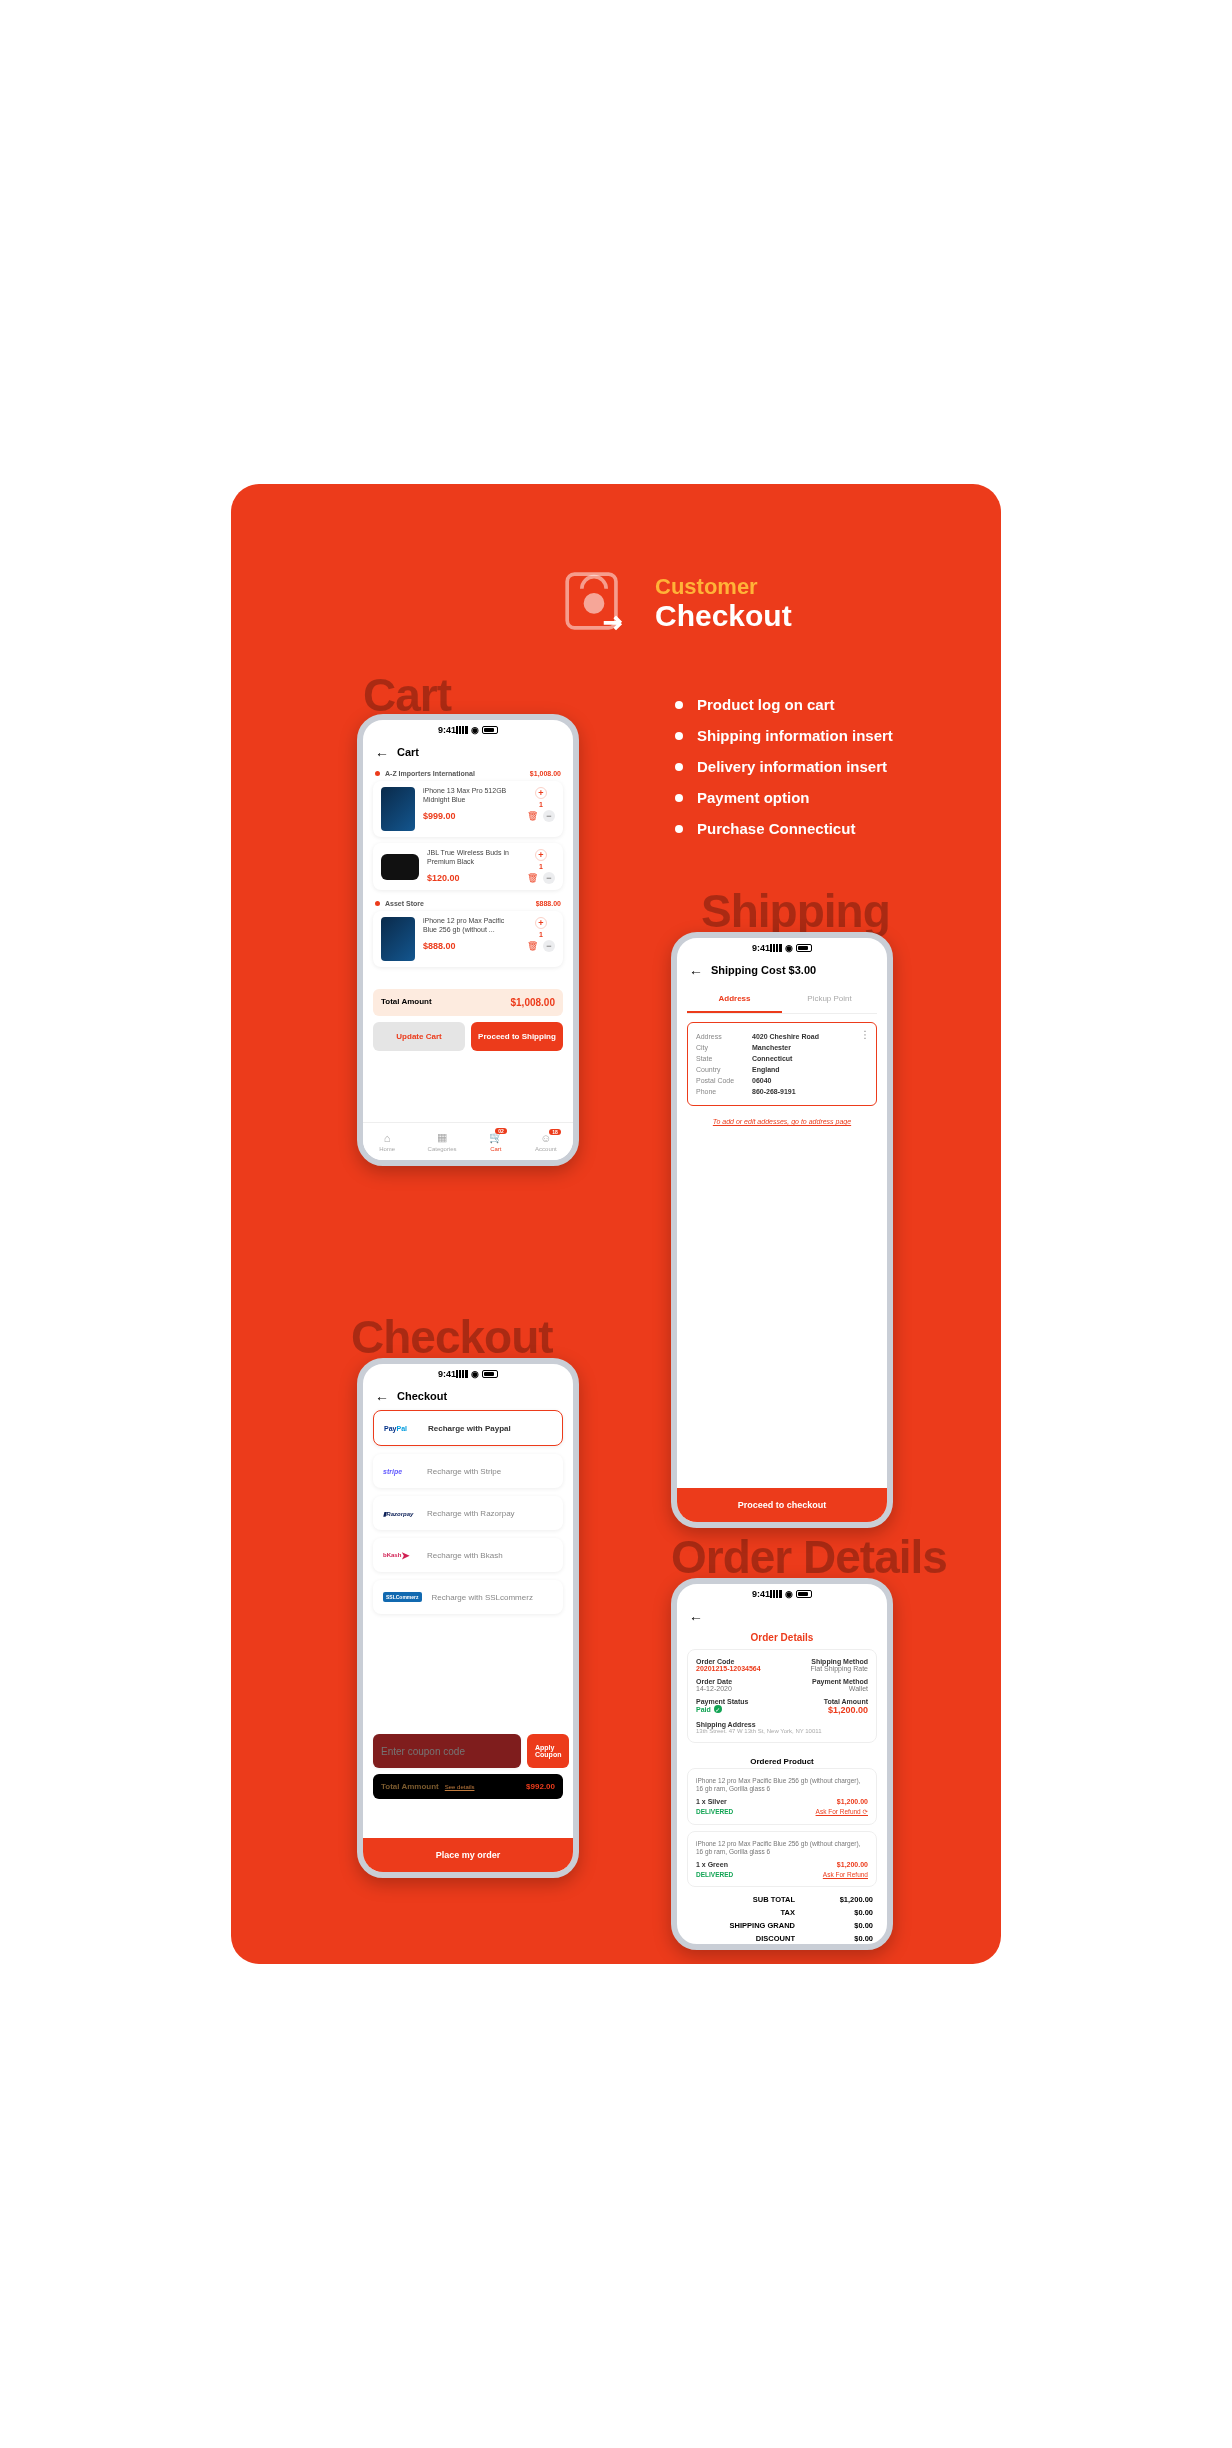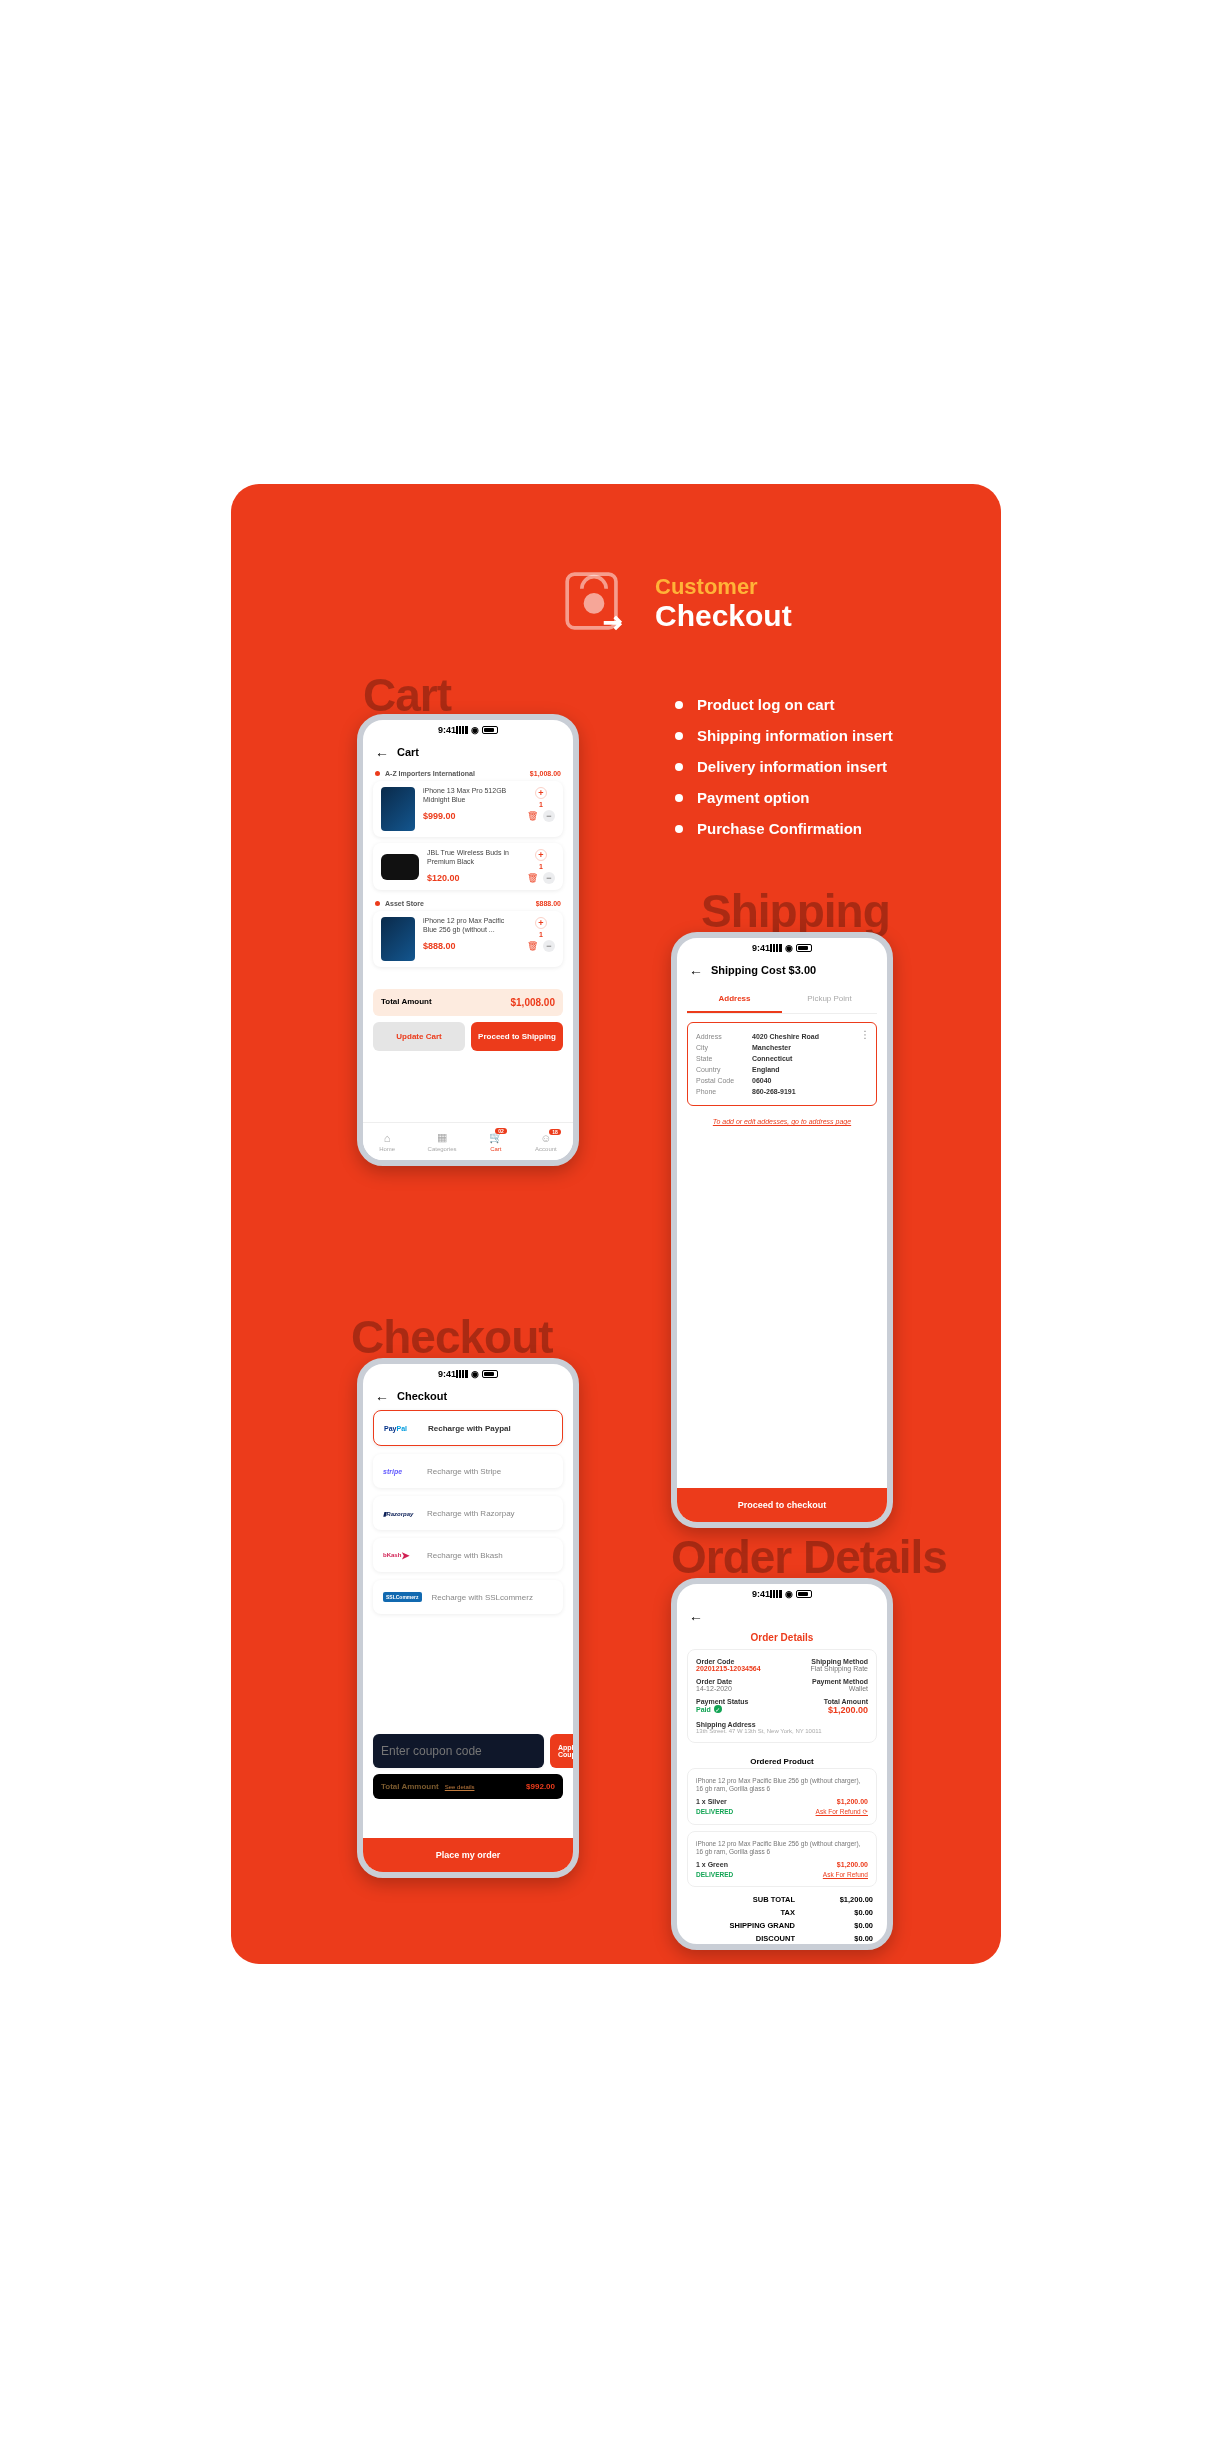--- a/index.html
+++ b/index.html
@@ -75,21 +75,21 @@
 .pay-card { background:#fff; border-radius:8px; box-shadow:0 1px 4px rgba(0,0,0,0.07); padding:12px 10px; display:flex; align-items:center; gap:10px; margin-bottom:8px; font-size:8px; color:#888;}
 .pay-card.active { border:1px solid #ec3b1b; color:#333; font-weight:600;}
 .pay-logo { width:34px; height:10px; display:flex; align-items:center; font-size:7px; font-weight:800; }
 .pay-logo.paypal { color:#003087; }
 .pay-logo.paypal b{ color:#009cde; }
 .pay-logo.stripe { color:#635bff; font-style:italic; }
 .pay-logo.razor { color:#0b1f57; font-style:italic; font-size:6px;}
 .pay-logo.bkash { color:#d12053; font-size:6px; display:flex; align-items:center;}
 .pay-logo.ssl { background:#1169b0; color:#fff; font-size:5px; padding:1px 3px; border-radius:2px; width:auto;}
 .coupon-row { display:flex; gap:6px; margin-top:120px; }
-.coupon-row input { flex:1; border:none; background:#0f172a; border-radius:6px; font-size:12px; padding:10px 8px; color:#aaa; box-shadow:0 1px 3px rgba(0,0,0,0.06);}
+.coupon-row input { flex:1; border:none; background:#7f1d1d; border-radius:6px; font-size:10px; padding:10px 8px; color:#aaa; box-shadow:0 1px 3px rgba(0,0,0,0.06);}
 .coupon-row .apply { background:#ec3b1b; color:#fff; font-size:7px; font-weight:700; border-radius:6px; padding:10px 8px; }
 .sum-row { background:#000000; border-radius:6px; padding:8px; display:flex; justify-content:space-between; align-items:center; font-size:8px; margin-top:6px;}
 .sum-row .l { display:flex; gap:6px; align-items:baseline;}
 .sum-row .see { font-size:6px; color:#c07b3e; text-decoration:underline;}
 .sum-row .l .lab { color:#7a5a2e; font-weight:600;}
 .sum-row .amt { color:#ec3b1b; font-weight:800 ;}
 
 .od-title { text-align:center; color:#ec3b1b; font-size:10px; font-weight:800; padding:2px 0 6px;}
 .od-card { border:1px solid #eee; border-radius:8px; padding:8px; margin-bottom:8px; }
 .od-grid { display:grid; grid-template-columns:1fr 1fr; row-gap:6px; column-gap:6px; font-size:7px;}
@@ -150,21 +150,21 @@
     <div>
           <span class="dot"></span>
           <span>Delivery information insert</span>
         </div>
     <div>
           <span class="dot"></span>
           <span>Payment option</span>
         </div>
     <div>
           <span class="dot"></span>
-          <span>Purchase Confirmation</span>
+          <span>Purchase Connecticut</span>
         </div>
   </div>
 
   <div class="bg-label cart">Cart</div>
   <div class="bg-label ship">Shipping</div>
   <div class="bg-label chk">Checkout</div>
   <div class="bg-label ord">Order Details</div>
 
   <div class="phone p1">
     <div class="statusbar">

